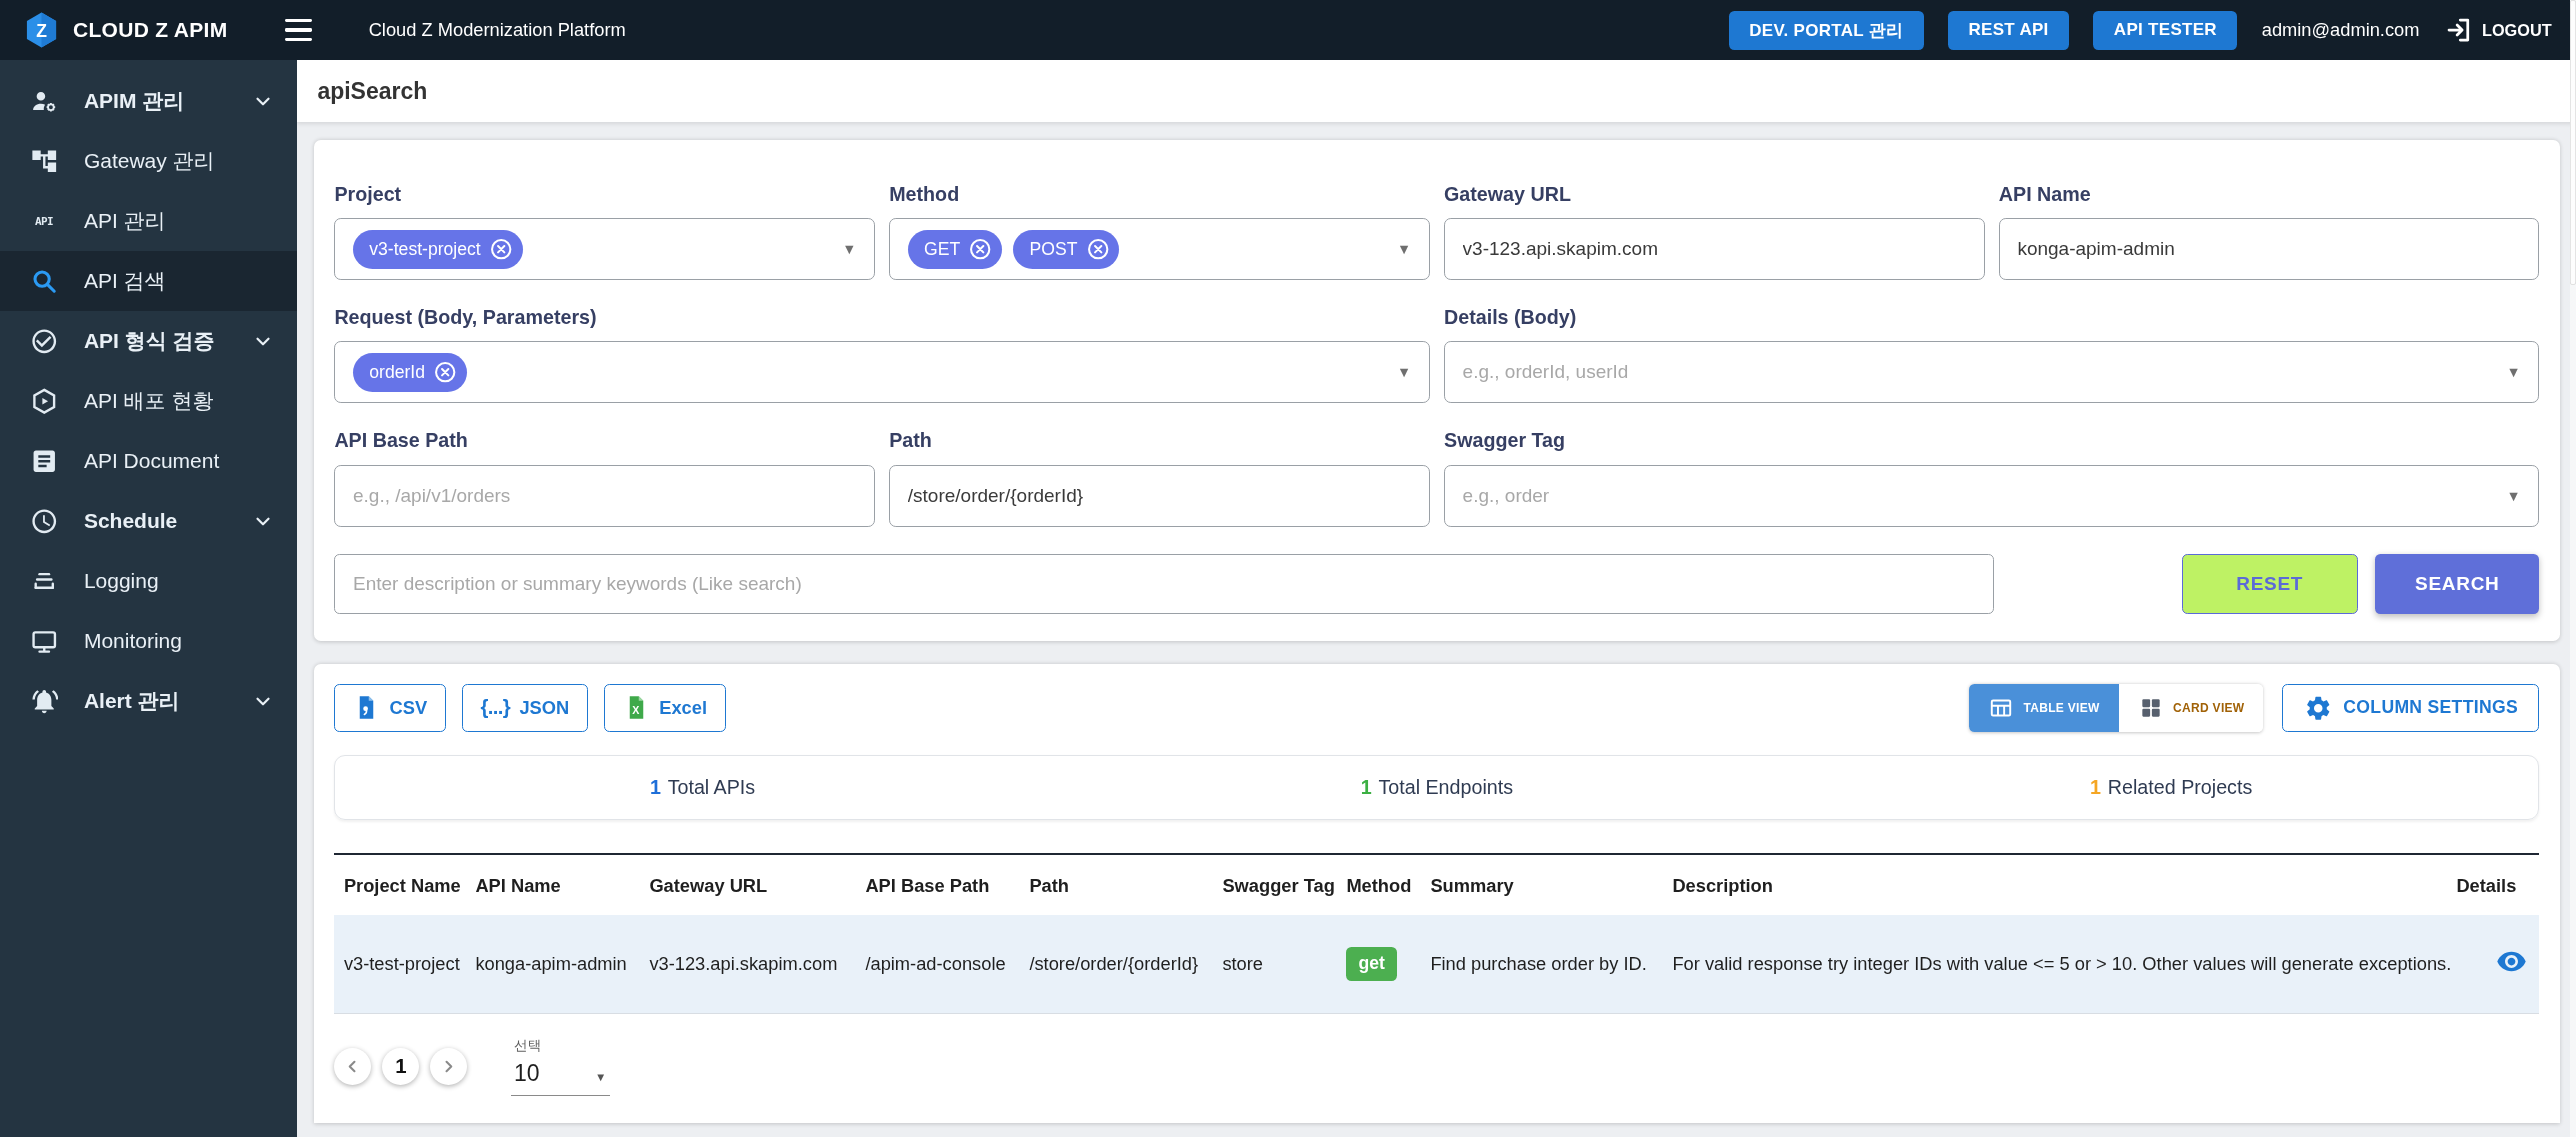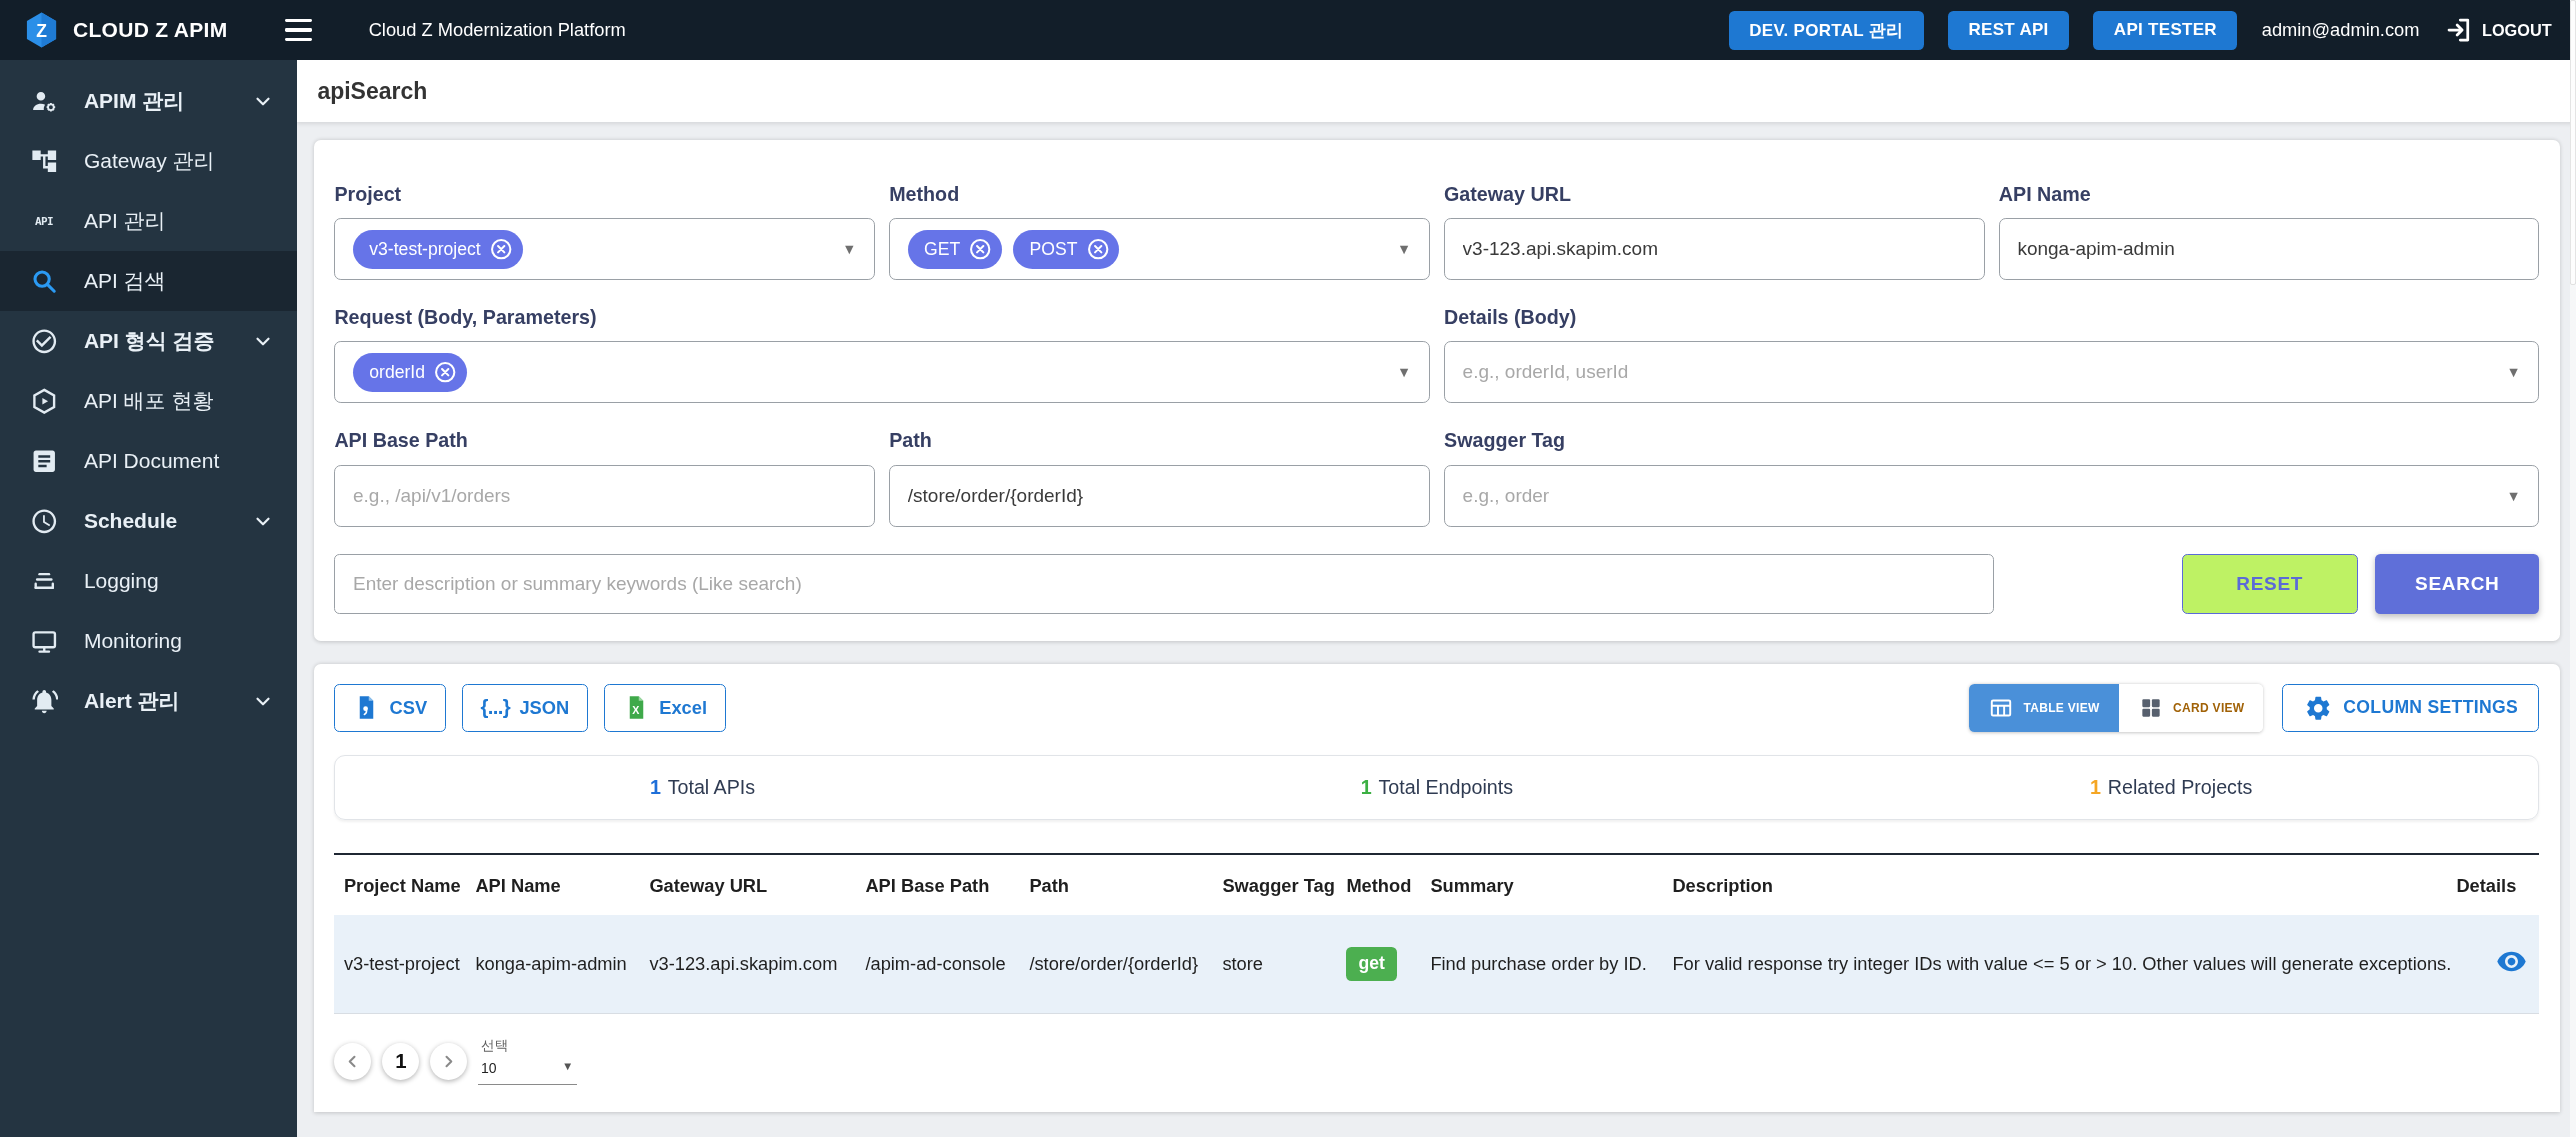--- a/index.html
+++ b/index.html
@@ -120,23 +120,23 @@
     font-size:17.6px; font-weight:bold; }
   .eye-btn { background:none; border:none; cursor:pointer; display:inline-flex; }
   .eye-btn svg { width:31px; height:31px; }
 
   .pagination { margin-top:23px; display:flex; align-items:center; }
   .page-btn { width:37px; height:37px; border-radius:50%; background:#fff; border:none;
     box-shadow:0 1.4px 5.4px rgba(0,0,0,.30); margin-right:11px; display:inline-flex; align-items:center;
     justify-content:center; color:#8a8a8a; cursor:pointer; font-family:inherit; }
   .page-btn svg { width:19px; height:19px; }
   .page-btn.current { color:#111; font-size:20.4px; font-weight:bold; }
-  .perpage { width:99px; position:relative; border-bottom:1.4px solid #8a8a8a; padding:0 2.7px 8.1px 2.7px; cursor:pointer; }
+  .perpage { margin-left:33px; width:99px; position:relative; border-bottom:1.4px solid #8a8a8a; padding:0 2.7px 8.1px 2.7px; cursor:pointer; }
   .pp-label { font-size:13.6px; color:#5f5f5f; display:block; margin-bottom:5.4px; }
-  .pp-value { font-size:14px; color:#1f1f1f; }
+  .pp-value { font-size:23px; color:#1f1f1f; }
   .pp-caret { position:absolute; right:4.1px; bottom:12.2px; font-size:11.5px; color:#555; }
 
   
   .vscroll { position:absolute; top:0; right:0; width:6.1px; height:100%; background:#f6f7f8; z-index:40; }
   .vscroll .thumb { position:absolute; top:0; right:0; width:6.1px; height:285px; background:#fdfdfd; border-radius:2.7px; box-shadow:inset 0 0 0 0.7px #d9d9d9; }
 </style>
 </head>
 <body>
 
 <header class="topbar">

